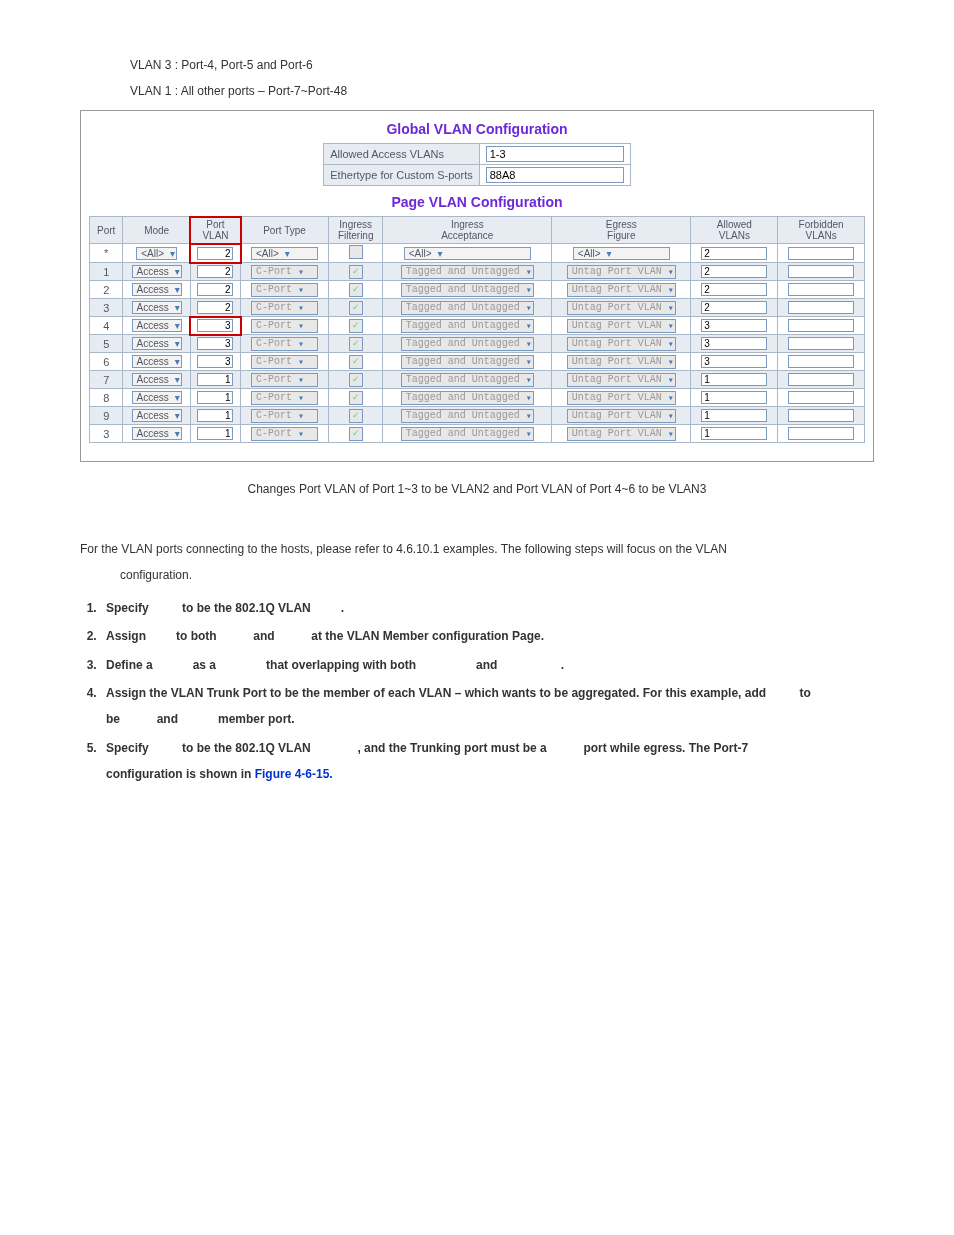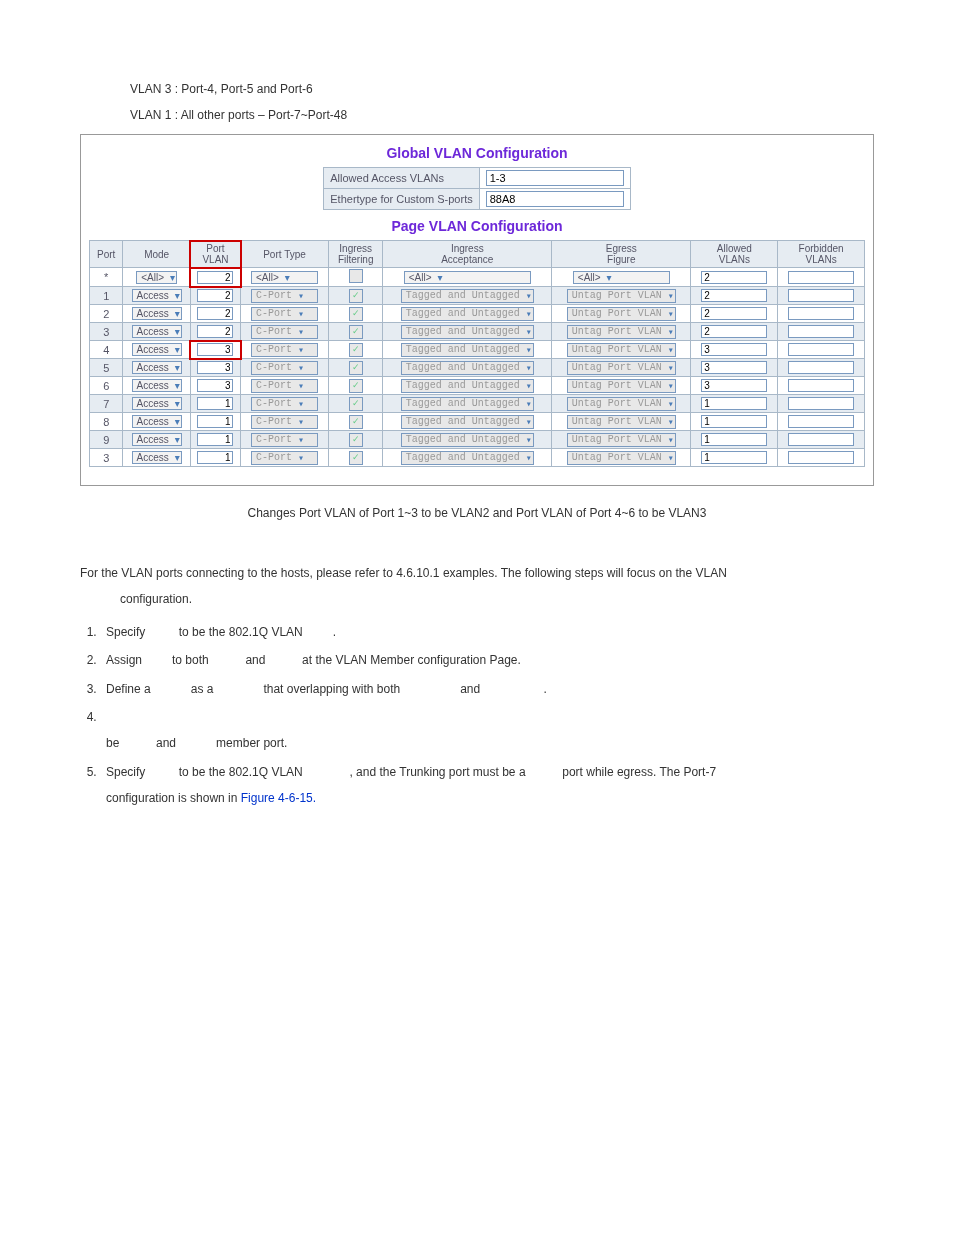--- a/index.html
+++ b/index.html
@@ -5,21 +5,21 @@
     body {
       font-family: Arial, sans-serif;
       font-size: 12px;
       margin: 0;
       padding: 0;
       width: 954px;
       background: white;
       color: #333;
     }
     .page {
-      padding: 80px 80px 40px 80px;
+      padding: 56px 80px 40px 80px;
     }
     .intro-text {
       margin: 0 0 8px 50px;
       line-height: 1.5;
     }
     .screenshot {
       border: 1px solid #999;
       margin: 10px 0;
       padding: 8px 8px 2px 8px;
       background: #fff;
@@ -136,20 +136,21 @@
     .body-text {
       line-height: 2.2;
     }
     .body-text ol {
       padding-left: 20px;
       margin-top: 6px;
     }
     .body-text ol li {
       padding-left: 6px;
       margin-bottom: 2px;
+      font-weight: bold;
     }
     .indent {
       margin-left: 40px;
     }
     a.figref {
       color: #0033cc;
       text-decoration: none;
     }
     .page-number {
       text-align: center;
@@ -351,21 +352,21 @@
   <p class="caption">Changes Port VLAN of Port 1~3 to be VLAN2 and Port VLAN of Port 4~6 to be VLAN3</p>
 
   <div class="body-text">
     <div>For the VLAN ports connecting to the hosts, please refer to 4.6.10.1 examples. The following steps will focus on the VLAN</div>
     <div class="indent">configuration.</div>
     <ol>
       <li style="white-space:pre-wrap">Specify          to be the 802.1Q VLAN         .</li>
       <li style="white-space:pre-wrap">Assign         to both           and           at the VLAN Member configuration Page.</li>
       <li style="white-space:pre-wrap">Define a            as a               that overlapping with both                  and                   .</li>
       <li>
-        <br>
+        <span style="white-space:pre-wrap">Assign the VLAN Trunk Port to be the member of each VLAN – which wants to be aggregated. For this example, add          to</span><br>
         <span style="white-space:pre-wrap">be           and            member port.</span>
       </li>
       <li>
         <span style="white-space:pre-wrap">Specify          to be the 802.1Q VLAN              , and the Trunking port must be a           port while egress. The Port-7</span><br>
         <span>configuration is shown in </span><a href="#" class="figref">Figure 4-6-15.</a>
       </li>
     </ol>
   </div>
 
 </div>

